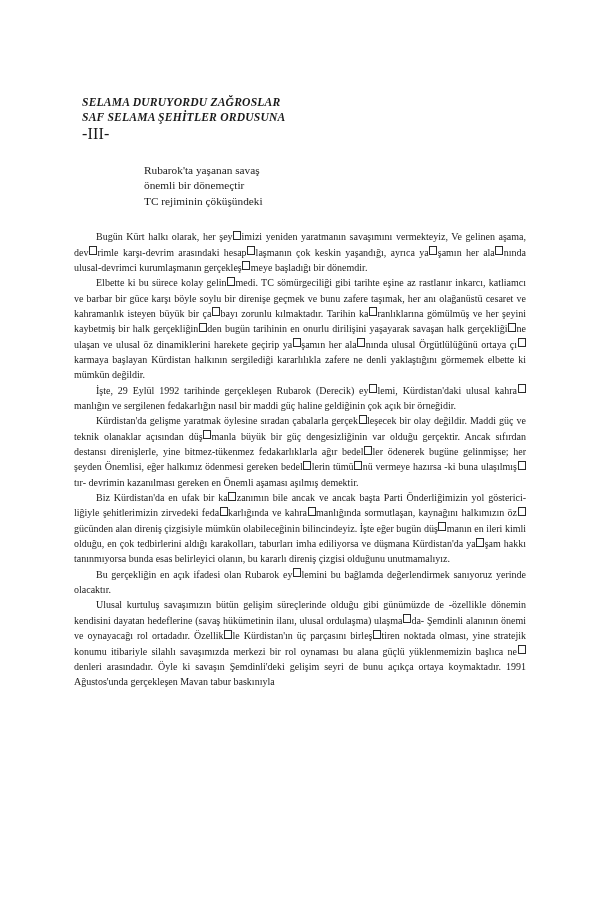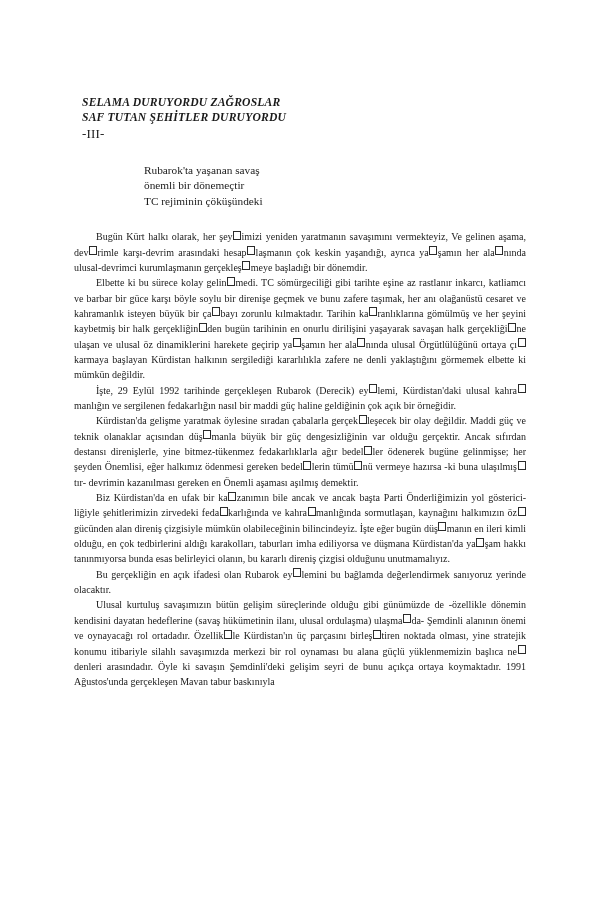--- a/index.html
+++ b/index.html
@@ -26,21 +26,21 @@
     margin-bottom: 22px;
   }
   .title-line {
     font-style: italic;
     font-weight: bold;
     font-size: 11.6px;
     line-height: 14.5px;
     letter-spacing: 0.2px;
   }
   .part-number {
-    font-size: 13px;
+    font-size: 16px;
     line-height: 15px;
     margin-top: 1px;
     letter-spacing: 0.2px;
   }
   .epigraph {
     margin-left: 24px;
     margin-bottom: 20px;
   }
   .epigraph-line {
     font-size: 11.3px;
@@ -65,21 +65,21 @@
     margin: 0 0.5px;
   }
 </style>
 </head>
 <body>
 
 <div class="page">
 
   <div class="title-block">
     <div class="title-line">SELAMA DURUYORDU ZAĞROSLAR</div>
-    <div class="title-line">SAF TUTAN ŞEHİTLER DURUYORDU</div>
+    <div class="title-line">SAF SELAMA ŞEHİTLER ORDUSUNA</div>
     <div class="part-number">-III-</div>
   </div>
 
   <div class="epigraph">
     <div class="epigraph-line">Rubarok'ta yaşanan savaş</div>
     <div class="epigraph-line">önemli bir dönemeçtir</div>
     <div class="epigraph-line">TC rejiminin çöküşündeki</div>
   </div>
 
   <div class="body-text">

